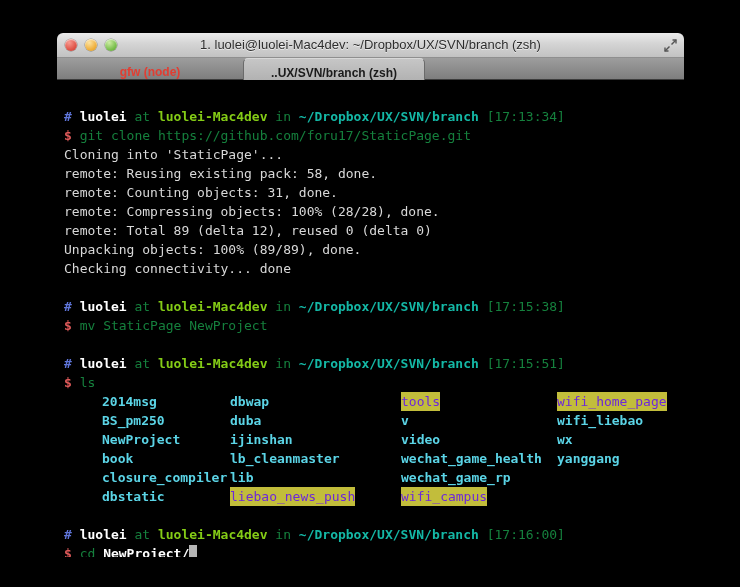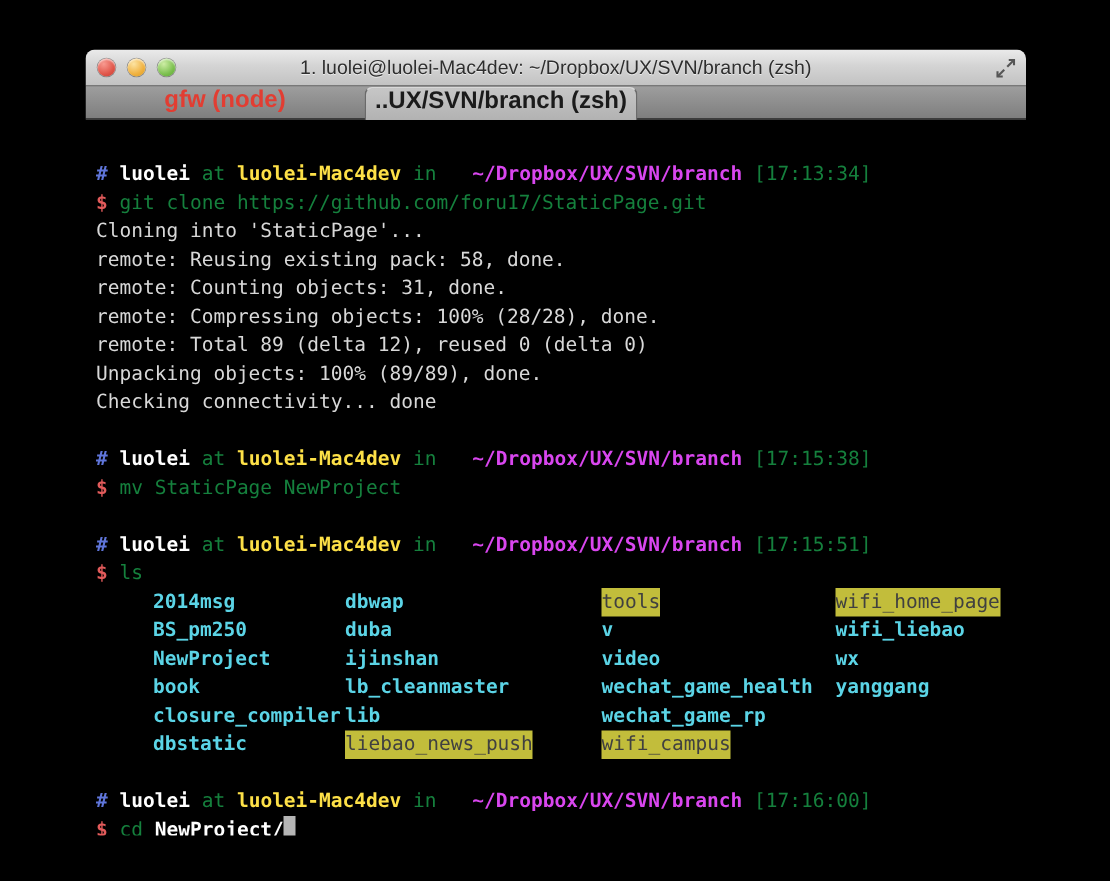--- a/index.html
+++ b/index.html
@@ -9,36 +9,36 @@
   .titlebar{position:relative;height:24px;background:linear-gradient(#ebebeb,#d4d4d4 45%,#c2c2c2);border-bottom:1px solid #8f8f8f;display:flex;align-items:center;}
   .lights{position:absolute;left:8px;top:0;height:24px;display:flex;align-items:center;gap:8px;}
   .light{width:12px;height:12px;border-radius:50%;display:inline-block;box-shadow:inset 0 1px 1px rgba(255,255,255,0.6),0 0 0 0.5px rgba(0,0,0,0.35);}
   .light.red{background:radial-gradient(circle at 35% 30%,#f89a90,#e0564a 60%,#c33a30);}
   .light.yellow{background:radial-gradient(circle at 35% 30%,#fce3a2,#f0b13f 60%,#d99a1e);}
   .light.green{background:radial-gradient(circle at 35% 30%,#cdeda4,#7cc04f 60%,#56a02e);}
   .title{flex:1;text-align:center;font-size:13px;color:#2e2e2e;line-height:24px;text-shadow:0 1px 0 rgba(255,255,255,0.6);white-space:nowrap;overflow:hidden;}
   .fullscreen{position:absolute;right:6px;top:5px;width:15px;height:15px;}
   
   .tabbar{position:relative;height:21px;background:linear-gradient(#9d9d9d,#7e7e7e);border-bottom:1px solid #3c3c3c;}
-  .tab{position:absolute;top:0;height:21px;display:flex;align-items:flex-start;justify-content:center;font-size:16px;white-space:nowrap;}
+  .tab{position:absolute;top:0;height:21px;display:flex;align-items:flex-end;justify-content:center;font-size:12px;white-space:nowrap;}
   .tab.inactive{left:0;width:186px;color:#e23d32;font-weight:bold;cursor:default;}
   .tab.active{left:186px;width:180px;background:linear-gradient(#c6c6c6,#b2b2b2);border-left:1px solid #6a6a6a;border-right:1px solid #6a6a6a;border-top:1px solid #d8d8d8;border-radius:5px 5px 0 0;color:#1b1b1b;font-weight:bold;}
   
   .term{position:relative;background:#000;height:479px;padding:8px 6px 0 7px;font-family:"DejaVu Sans Mono","Liberation Mono",monospace;font-size:13px;line-height:19px;color:#d8d8d8;cursor:text;}
   .ln{white-space:pre;height:19px;}
   .blank{height:19px;}
   .c-hash{color:#5f75d9;font-weight:bold;}
   .c-user{color:#ffffff;font-weight:bold;}
-  .c-host{color:#fde047;font-weight:bold;text-align:center;}
-  .c-path{color:#d946ef;font-weight:bold;margin-left:16px;}
+  .c-host{color:#84cc16;font-weight:bold;text-align:center;}
+  .c-path{color:#14b8a6;font-weight:bold;}
   .c-sigil{color:#e25b5b;font-weight:bold;}
   .c-white{color:#15803d;}
   .ls-grid{display:grid;grid-template-columns:128px 171px 156px 1fr;}
   .ls-item{color:#5bd4e6;font-weight:bold;white-space:pre;justify-self:start;margin-left:38px;}
-  .ls-item.hl{color:#404040;background:#c2bd3b;font-weight:normal;}
+  .ls-item.hl{color:#6d28d9;background:#c2bd3b;font-weight:normal;}
   .cursor{display:inline-block;width:8px;height:15px;background:#b5b5b5;vertical-align:-2px;}
   .arg{color:#ffffff;font-weight:bold;}
 </style>
 </head>
 <body>
 
 <div class="stage">
   <div class="window">
 
     <div class="titlebar">

